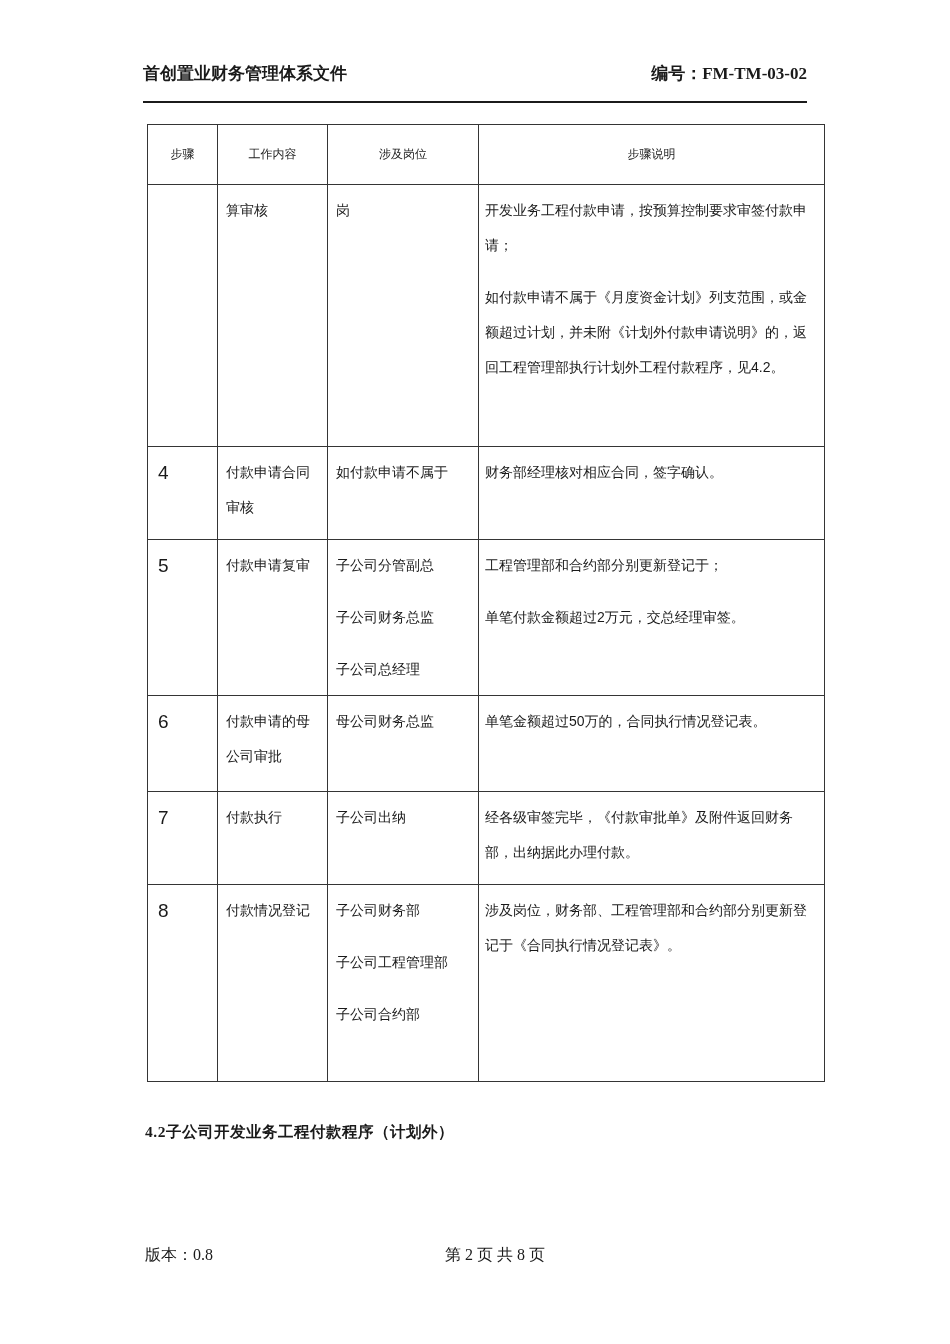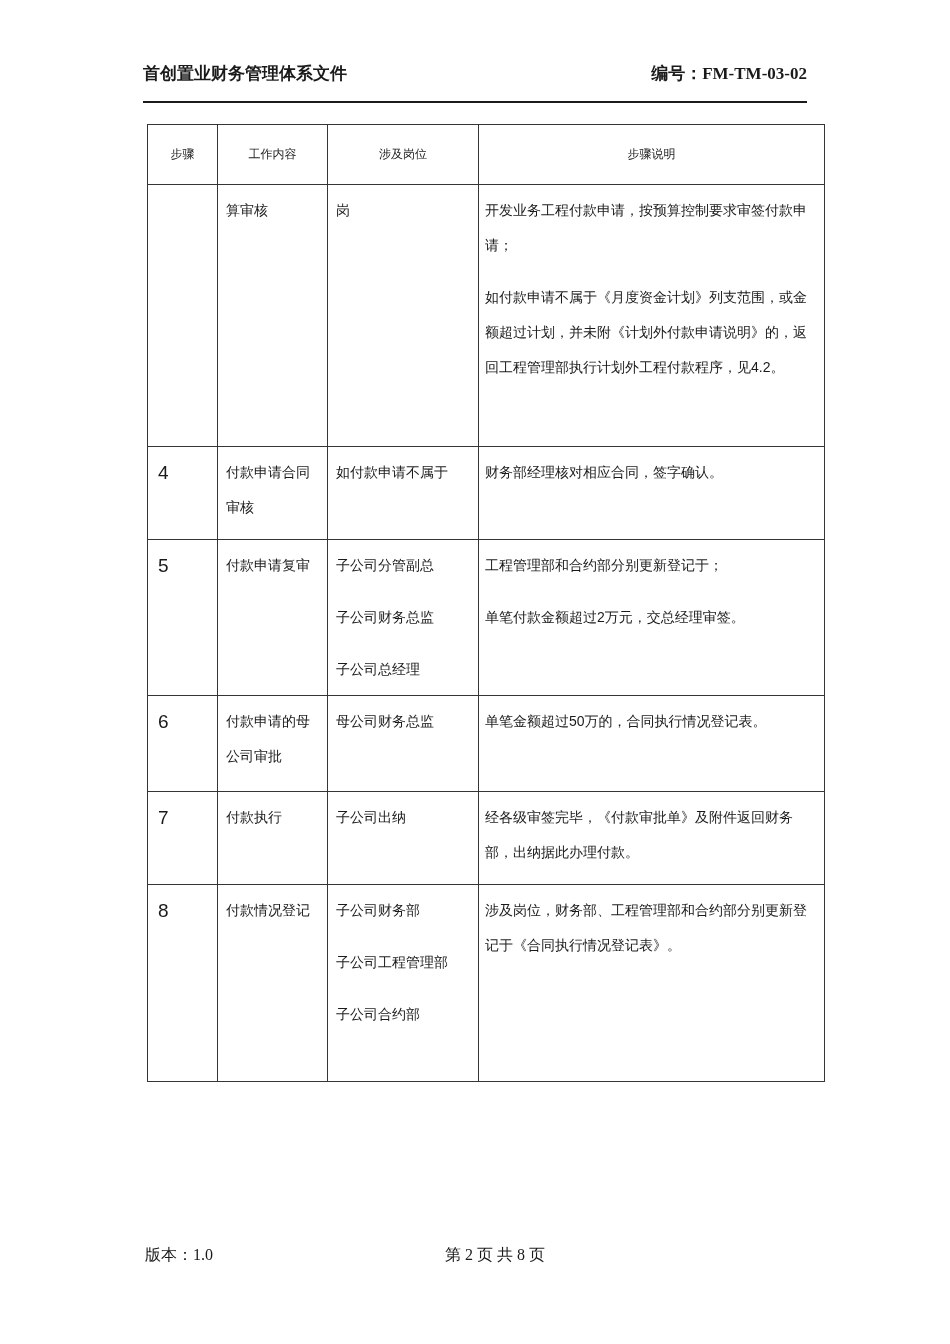--- a/index.html
+++ b/index.html
@@ -175,17 +175,18 @@
             <p>子公司工程管理部</p>
             <p>子公司合约部</p>
           </td>
           <td class="desc-cell">
             <p>涉及岗位，财务部、工程管理部和合约部分别更新登记于《合同执行情况登记表》。</p>
           </td>
         </tr>
       </tbody>
   </table>
 
+  <div class="section-heading">4.2子公司开发业务工程付款程序（计划外）</div>
 
-  <div class="footer-version">版本：1.0</div>
+  <div class="footer-version">版本：0.8</div>
   <div class="footer-page">第 2 页 共 8 页</div>
 
 </div>
 
 </body></html>

